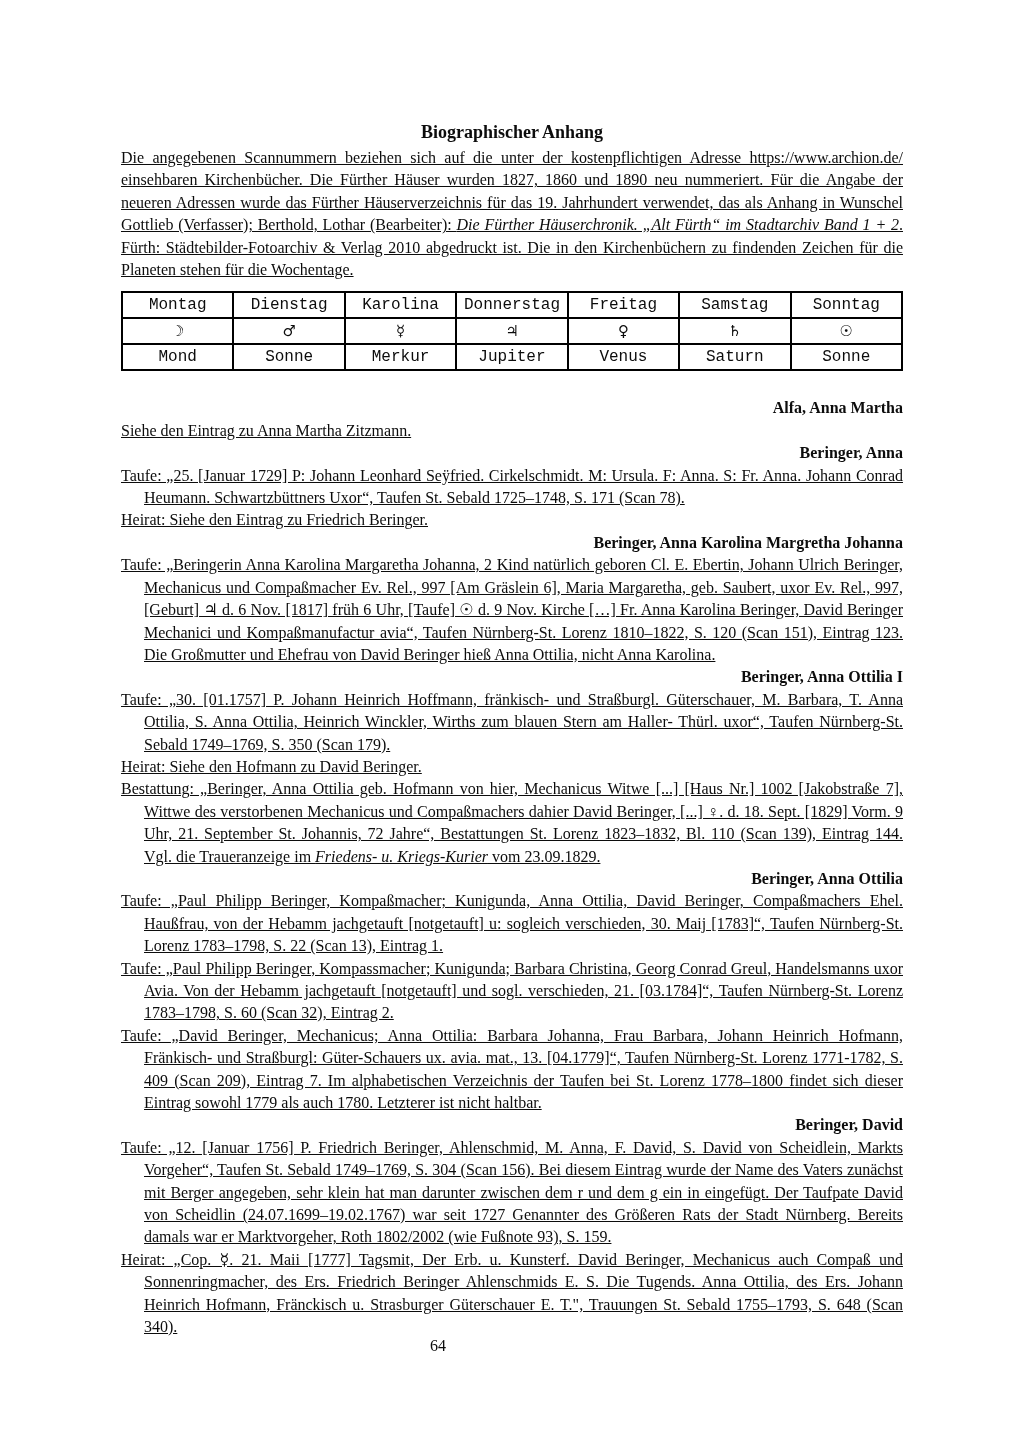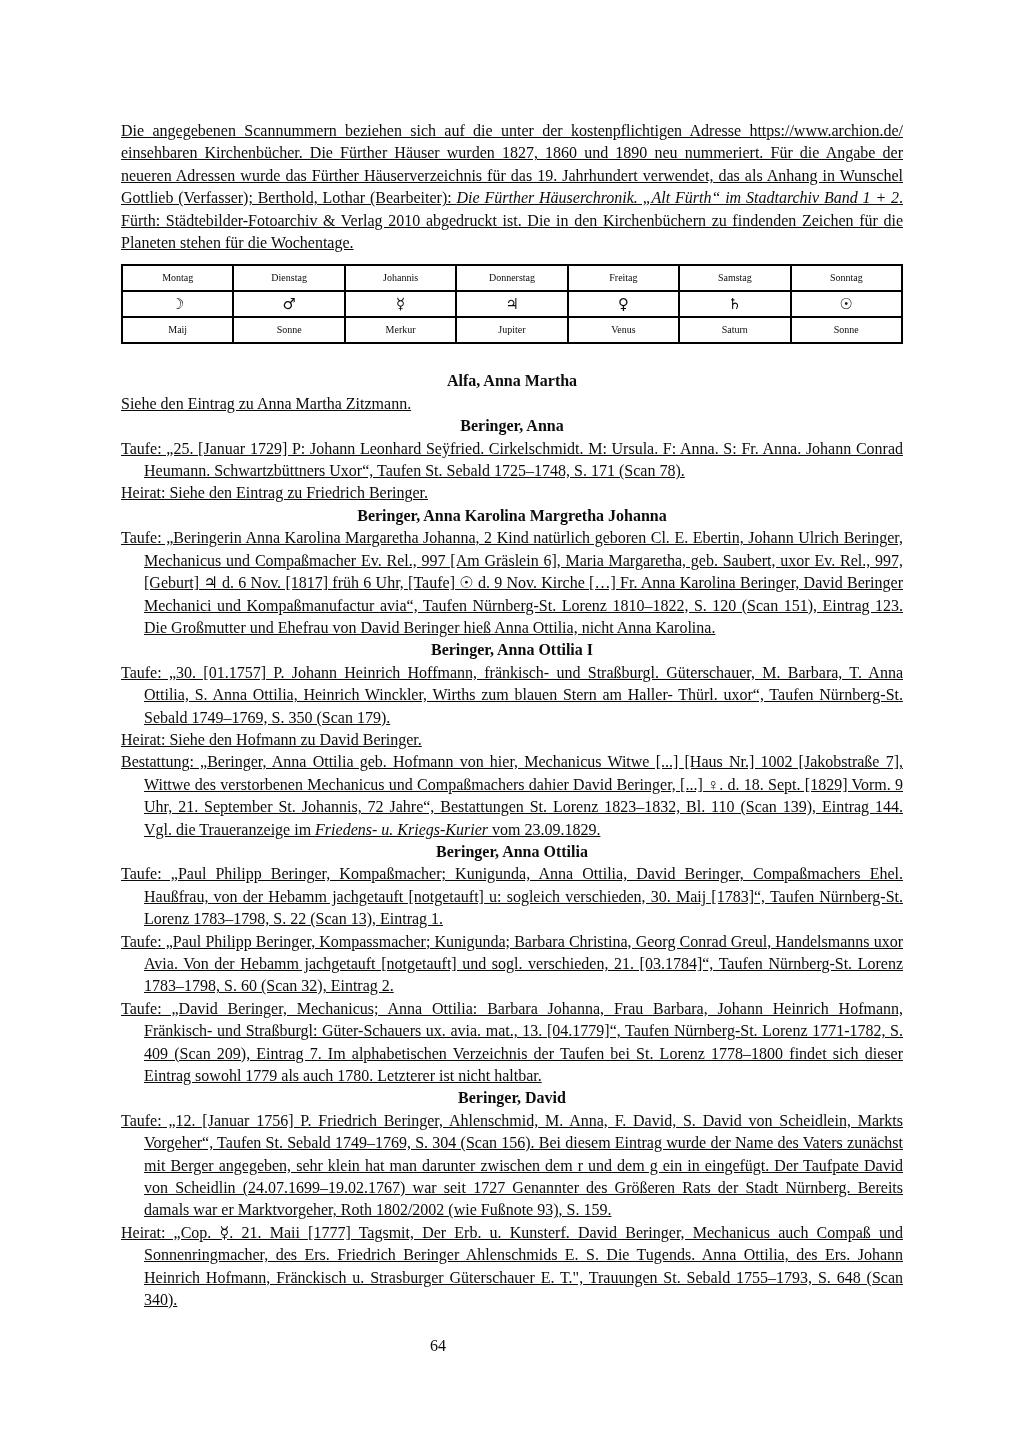--- a/index.html
+++ b/index.html
@@ -34,34 +34,35 @@
   }
   .hang {
     padding-left: 23px;
     text-indent: -23px;
   }
   .entry-heading {
     font-size: 16px;
     line-height: 22.4px;
     font-weight: bold;
     margin: 0;
-    text-align: center;
+    text-align: right;
   }
   table.week {
     border-collapse: collapse;
     table-layout: fixed;
     width: 100%;
     margin: 10px 0 26px 0;
   }
   table.week td {
     border: 2px solid #000000;
     text-align: center;
-    font-size: 10px;
+    font-size: 16px;
     line-height: 20px;
     padding: 2px 0;
+    font-family: Liberation Mono, monospace;
   }
   table.week tr.sym-row td {
     font-family: "DejaVu Sans", sans-serif;
     font-size: 15px;
     line-height: 20px;
   }
   .italic { font-style: italic; }
   .pageno {
     position: absolute;
     left: 0;
@@ -69,45 +70,46 @@
     width: 876px;
     text-align: center;
     font-size: 16px;
   }
 </style>
 </head>
 <body>
 
 <div class="content">
 
+  <h1 class="doc-title">Biographischer Anhang</h1>
 
   <p class="body-text"><span>Die angegebenen Scannummern beziehen sich auf die unter der kostenpflichtigen Adresse https://www.archion.de/ einsehbaren Kirchenbücher. Die Fürther Häuser wurden 1827, 1860 und 1890 neu nummeriert. Für die Angabe der neueren Adressen wurde das Fürther Häuserverzeichnis für das 19. Jahrhundert verwendet, das als Anhang in Wunschel Gottlieb (Verfasser); Berthold, Lothar (Bearbeiter): </span><span class="italic">Die Fürther Häuserchronik. „Alt Fürth“ im Stadtarchiv Band 1 + 2</span><span>. Fürth: Städtebilder-Fotoarchiv &amp; Verlag 2010 abgedruckt ist. Die in den Kirchenbüchern zu findenden Zeichen für die Planeten stehen für die Wochentage.</span></p>
 
   <table class="week">
     <tbody>
         <tr>
       <td>Montag</td>
       <td>Dienstag</td>
-      <td>Johannis</td>
+      <td>Karolina</td>
       <td>Donnerstag</td>
       <td>Freitag</td>
       <td>Samstag</td>
       <td>Sonntag</td>
     </tr>
     <tr class="sym-row">
       <td>☽</td>
       <td>♂</td>
       <td>☿</td>
       <td>♃</td>
       <td>♀</td>
       <td>♄</td>
       <td>☉</td>
     </tr>
     <tr>
-      <td>Maij</td>
+      <td>Mond</td>
       <td>Sonne</td>
       <td>Merkur</td>
       <td>Jupiter</td>
       <td>Venus</td>
       <td>Saturn</td>
       <td>Sonne</td>
     </tr>
   </tbody>
     </table>
 

